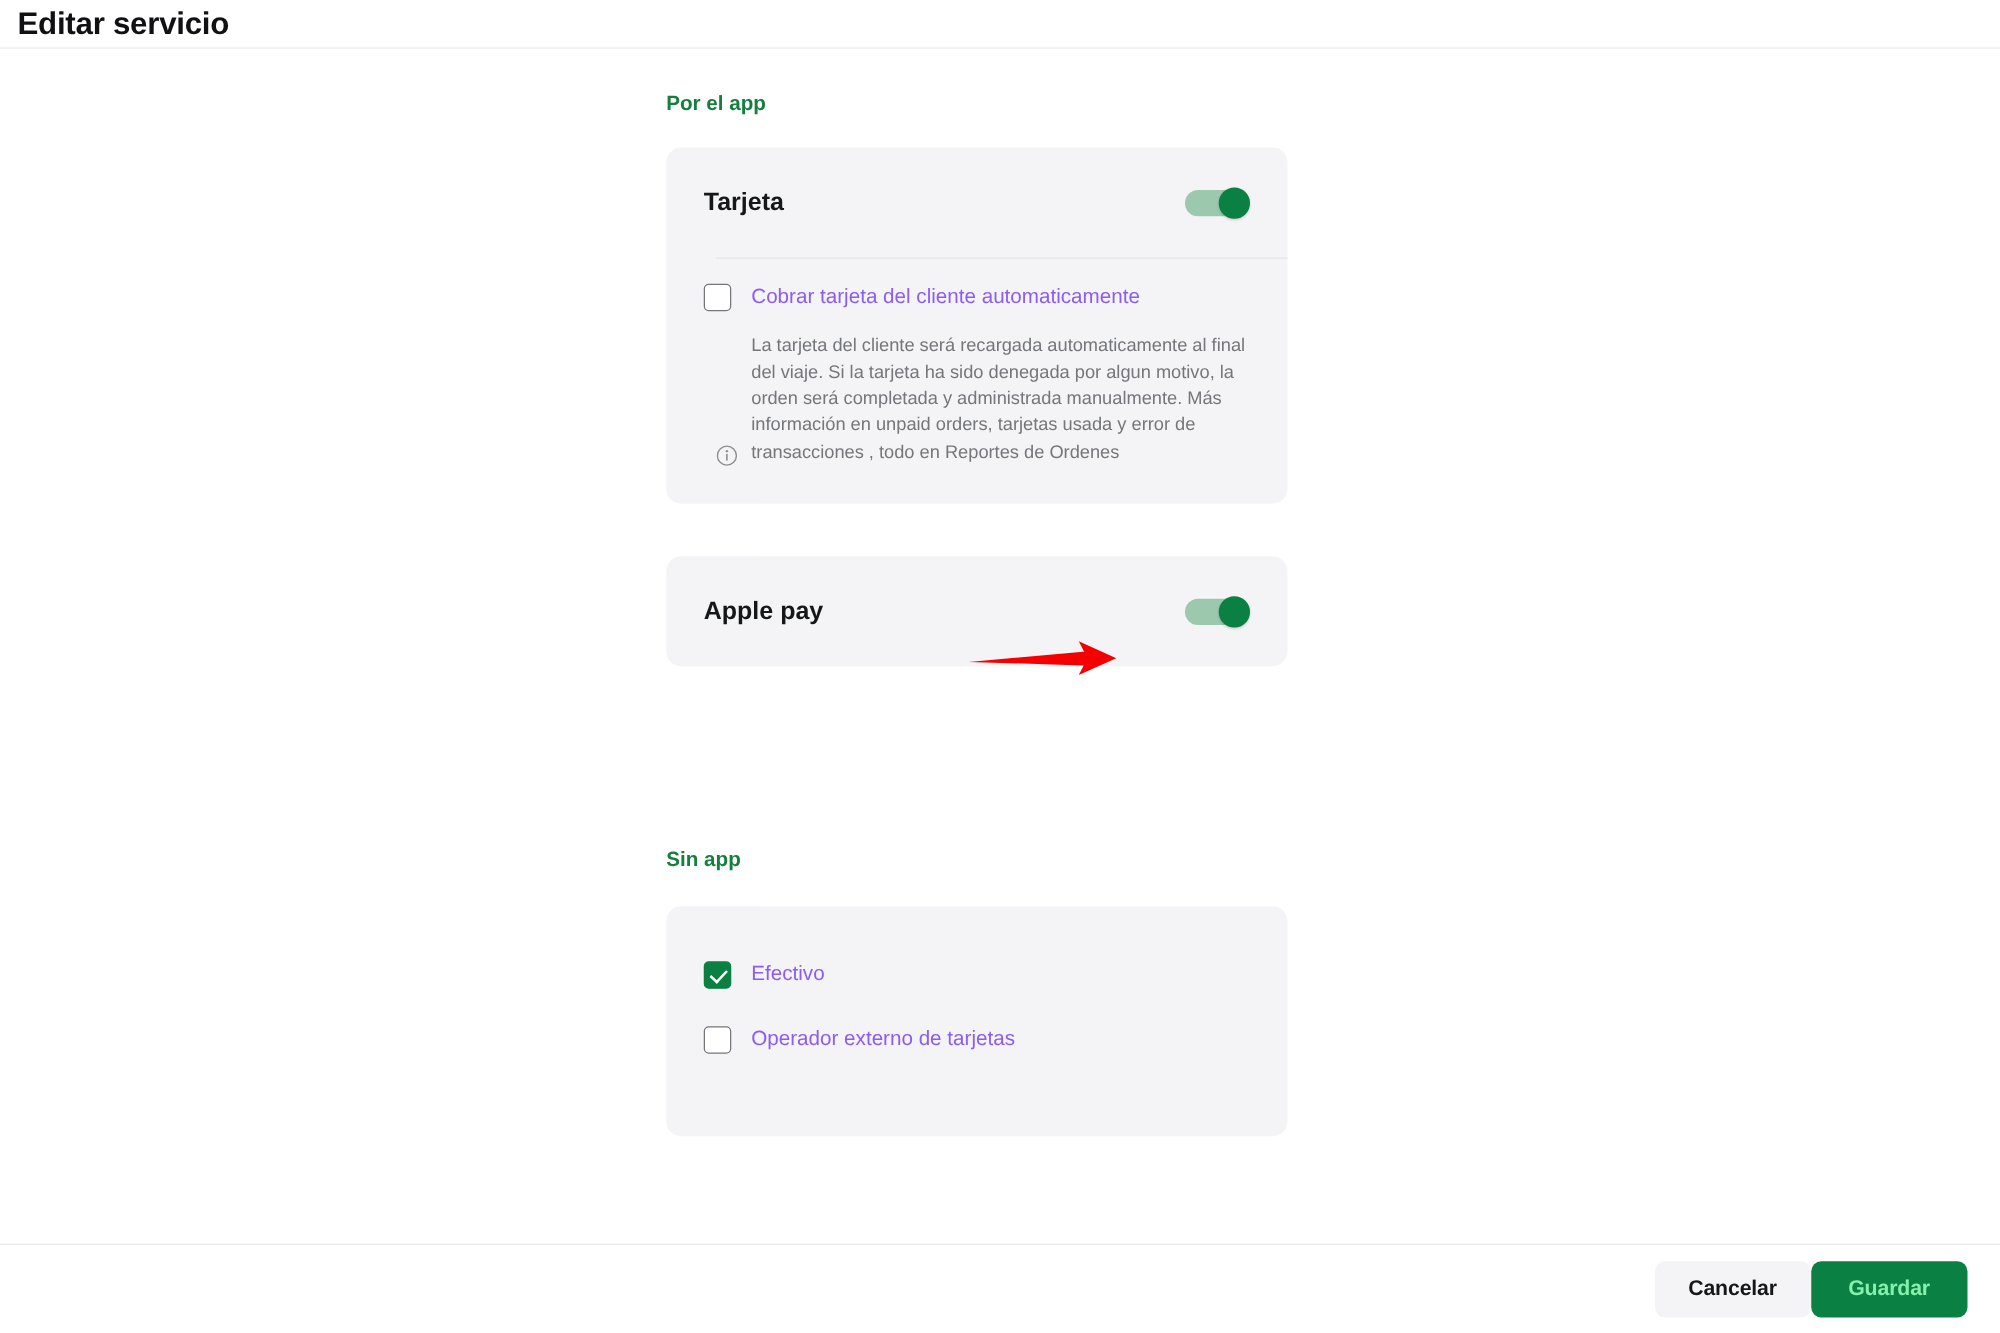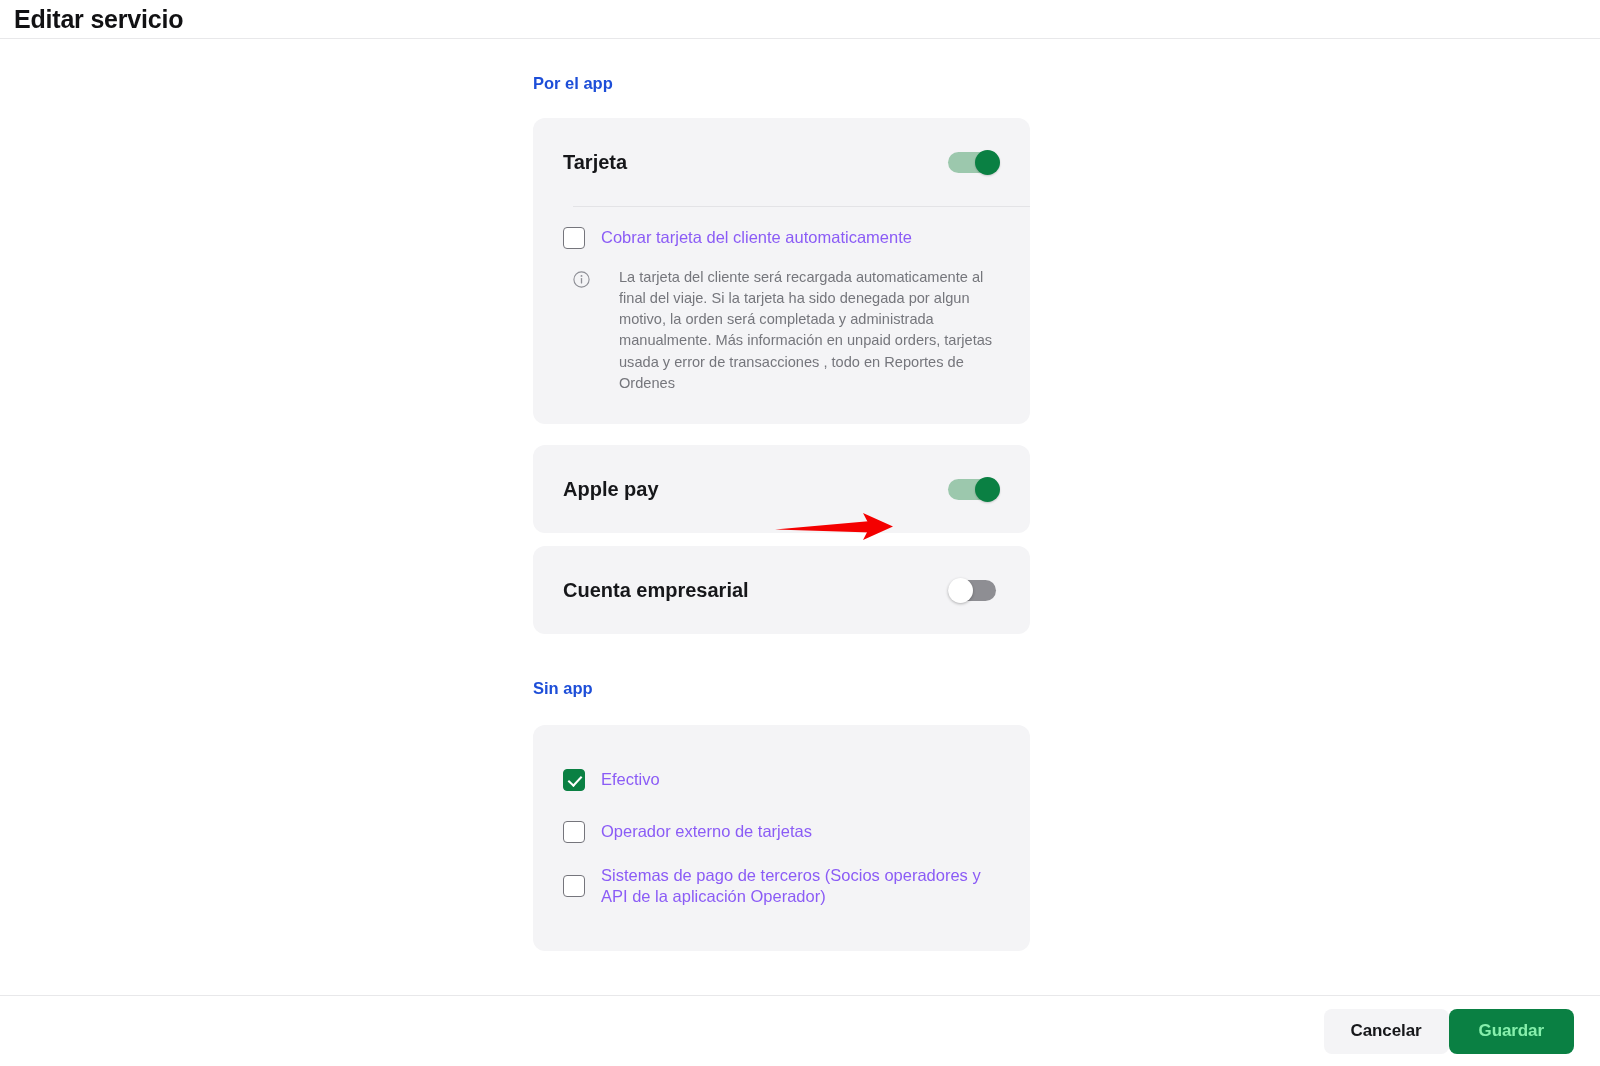--- a/index.html
+++ b/index.html
@@ -59,21 +59,21 @@
   .column {
     position: absolute;
     left: 533px;
     top: 0;
     width: 497px;
   }
 
   .section-title {
     font-size: 16.5px;
     font-weight: 700;
-    color: #1d4ed8;
+    color: #15803d;
     line-height: 1;
   }
 
   .card {
     background: #f4f4f6;
     border-radius: 12px;
     width: 497px;
   }
 
   
@@ -163,22 +163,23 @@
   }
   .check-label {
     font-size: 16.5px;
     color: #8b5cf6;
     line-height: 1.28;
   }
 
   
   .note {
     display: flex;
-    gap: 29px;
+    gap: 11px;
     padding: 0 30px 0 40px;
+    align-items: flex-end;
   }
   .note-icon {
     flex: none;
     width: 17px;
     height: 17px;
     margin-top: 4px;
   }
   .note-text {
     font-size: 14.6px;
     line-height: 1.45;
@@ -294,31 +295,20 @@
         <div class="toggle-row">
           <div class="row-label">Apple pay</div>
           <div class="switch">
             <div class="track"></div>
             <div class="knob"></div>
           </div>
         </div>
       </div>
     </div>
 
-    <div class="column" style="top:507px;">
-      <div class="card">
-        <div class="toggle-row">
-          <div class="row-label">Cuenta empresarial</div>
-          <div class="switch off">
-            <div class="track"></div>
-            <div class="knob"></div>
-          </div>
-        </div>
-      </div>
-    </div>
 
     <div class="column" style="top:641px;">
       <div class="section-title">Sin app</div>
     </div>
 
     <div class="column" style="top:686px;">
       <div class="card">
         <div style="height:44px;"></div>
 
         <div class="check-row" style="padding:0 30px 0 30px;">
@@ -328,24 +318,20 @@
 
         <div style="height:30px;"></div>
 
         <div class="check-row" style="padding:0 30px 0 30px;">
           <div class="checkbox"></div>
           <div class="check-label">Operador externo de tarjetas</div>
         </div>
 
         <div style="height:22px;"></div>
 
-        <div class="check-row multiline" style="padding:0 20px 0 30px;">
-          <div class="checkbox"></div>
-          <div class="check-label" style="max-width:400px;">Sistemas de pago de terceros (Socios operadores y API de la aplicación Operador)</div>
-        </div>
 
         <div style="height:44px;"></div>
       </div>
     </div>
 
     <div class="arrow">
       <svg width="120" height="40" viewBox="0 0 120 40">
         <polygon points="0,22.5 96,14 96,25.5" fill="#f40000"></polygon>
         <polygon points="88,6 118,19.5 88,33 95,19.5" fill="#f40000"></polygon>
       </svg>

